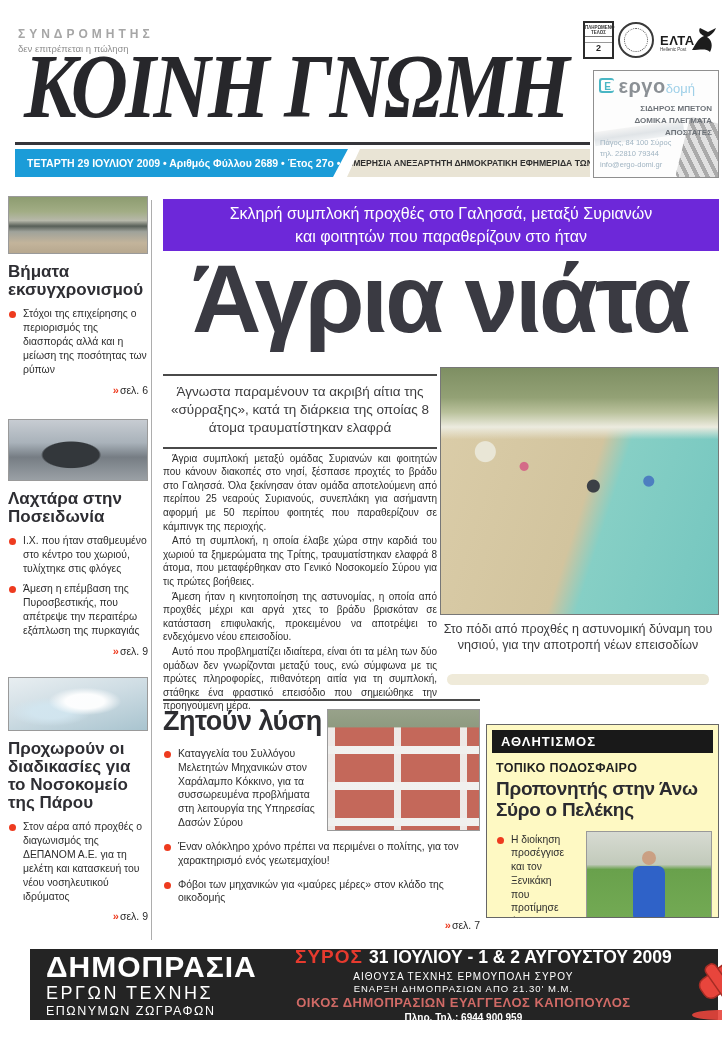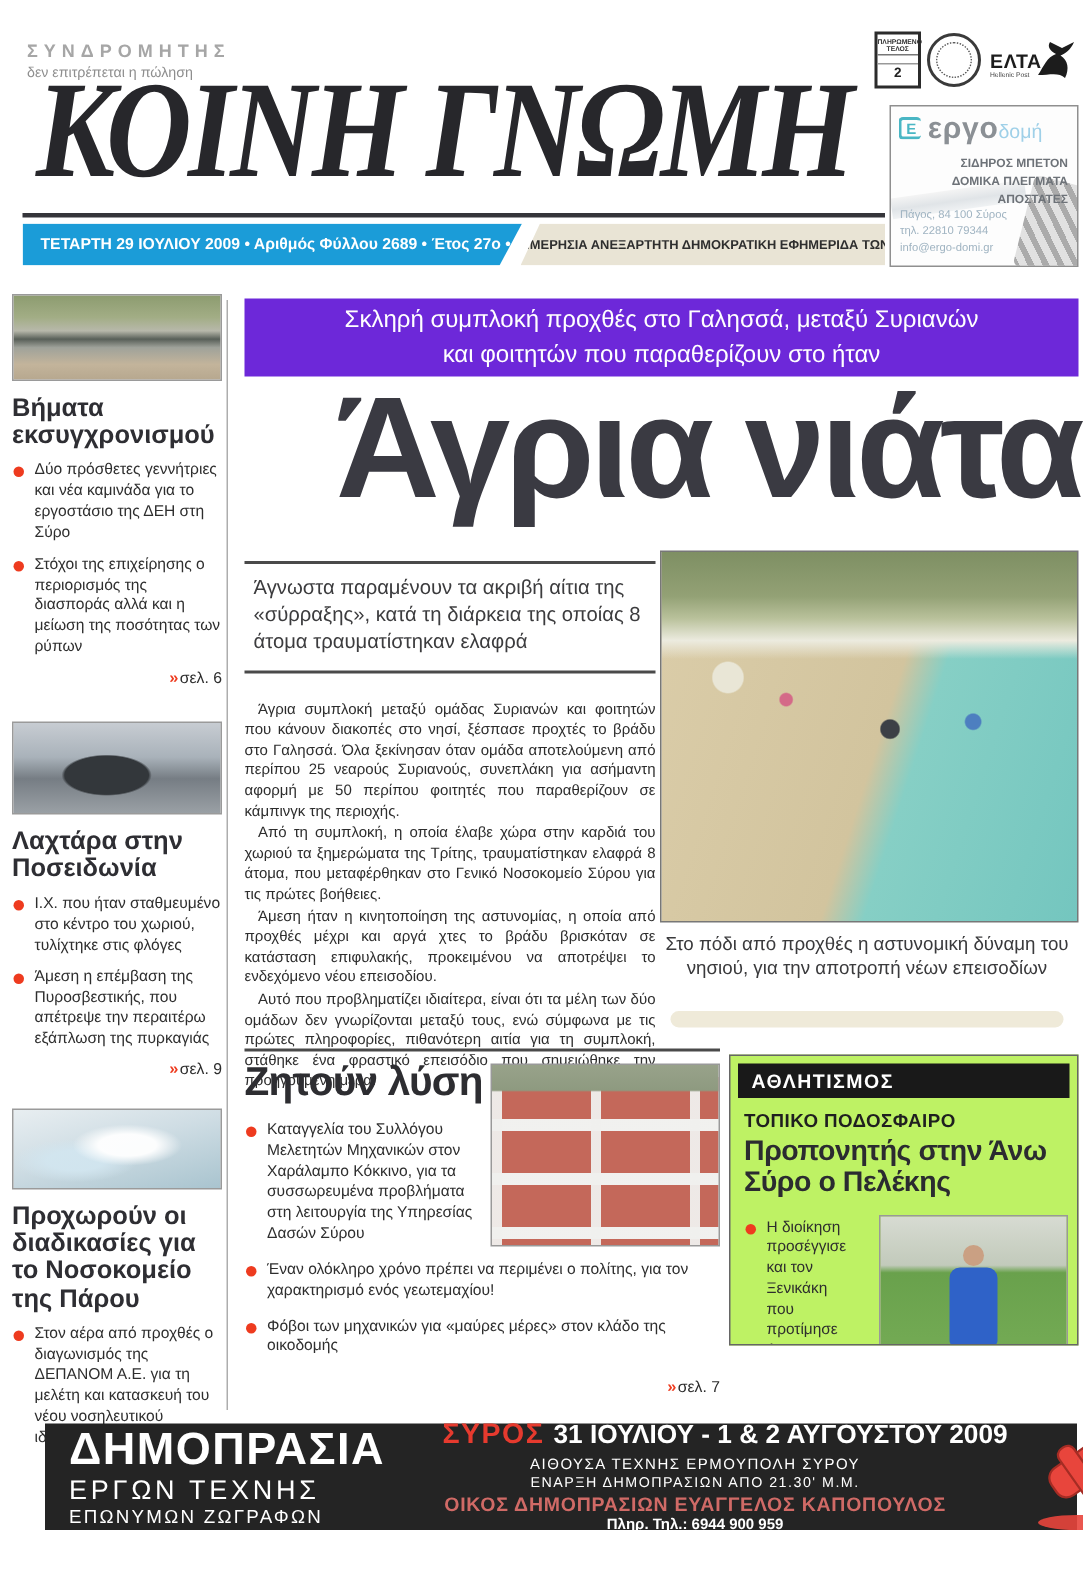--- a/index.html
+++ b/index.html
@@ -88,26 +88,26 @@
   .ph-hospital { height:54px; background:
     radial-gradient(ellipse at 55% 45%, rgba(255,255,255,0.95) 0 18%, rgba(255,255,255,0) 34%),
     radial-gradient(ellipse at 30% 65%, rgba(210,230,240,0.9) 0 14%, rgba(255,255,255,0) 30%),
     linear-gradient(165deg,#e8eef1 0%,#cfdde4 45%,#a9c4cf 100%); }
 
   
   .kicker-banner { position:absolute; left:163px; top:199px; width:556px; height:52px;
     background:#6d28d9; color:#fff; text-align:center; font-size:16px; line-height:1.42; padding-top:4px; }
   .main-headline { position:absolute; left:160px; top:250px; width:560px;
     font-size:96px; font-weight:bold; color:#3a3a42; letter-spacing:-3px;
-    text-align:right; line-height:1.02; white-space:nowrap; }
+    text-align:center; line-height:1.02; white-space:nowrap; }
 
   .story-left { position:absolute; left:163px; top:374px; width:274px; }
   .deck-rule { border-top:2px solid #4a4a4a; }
-  .deck { font-size:13.5px; color:#3c3c3e; line-height:1.35; padding:7px 6px 9px; }
-  .body-copy { margin-top:18px; }
+  .deck { font-size:13.5px; color:#3c3c3e; text-align:center; line-height:1.35; padding:7px 6px 9px; }
+  .body-copy { margin-top:3px; }
   .body-copy p { font-size:10px; line-height:1.36; color:#2d2d2d; text-align:justify;
     text-indent:9px; margin-bottom:1px; }
   .story-left .page-ref { margin-top:4px; }
 
   .photo-main { position:absolute; left:440px; top:367px; width:279px; height:248px;
     border:1px solid #777; background:
     radial-gradient(circle at 16% 34%, #e9e6d6 0 10px, rgba(0,0,0,0) 11px),
     radial-gradient(circle at 30% 40%, #d46a88 0 4px, rgba(0,0,0,0) 5px),
     radial-gradient(circle at 55% 48%, #3c4046 0 6px, rgba(0,0,0,0) 7px),
     radial-gradient(circle at 75% 46%, #4d7fc0 0 5px, rgba(0,0,0,0) 6px),
@@ -126,22 +126,22 @@
   .story2 ul.bullets li { margin-bottom:10px; }
   .ph-brick { position:absolute; right:0; top:3px; width:153px; height:122px; border:1px solid #999;
     background:
     linear-gradient(180deg,#98a28a 0%,#8e9a80 14%,rgba(0,0,0,0) 15%),
     repeating-linear-gradient(90deg, rgba(240,240,238,0.95) 0 7px, rgba(0,0,0,0) 7px 66px),
     repeating-linear-gradient(180deg, rgba(240,240,238,0.95) 0 8px, #c4685a 8px 36px); }
   .story2 .wide { margin-top:6px; }
   .story2 .page-ref { margin-top:14px; }
 
   
-  .sports { position:absolute; left:486px; top:703px; width:233px; height:194px;
-    border:1px solid #666; background:#bef264; overflow:hidden; }
+  .sports { position:absolute; left:486px; top:724px; width:233px; height:194px;
+    border:1px solid #666; background:#fef9c3; overflow:hidden; }
   .sports-bar { margin:5px 5px 6px; background:#191919; color:#fff; font-size:13px;
     font-weight:bold; letter-spacing:1px; padding:4px 9px; }
   .sports-kicker { padding:2px 9px 0; font-size:12.5px; font-weight:bold; color:#1f1f1f; letter-spacing:0.3px; }
   .sports-headline { padding:4px 9px 0; font-size:19px; font-weight:bold; line-height:1.1; color:#2b2b30; letter-spacing:-0.3px; }
   .sports-row { display:flex; padding:10px 6px 0 9px; gap:22px; }
   .sports-row ul.bullets { margin-top:2px; width:86px; }
   .sports-row ul.bullets li { font-size:10.3px; }
   .ph-footballer { width:126px; height:127px; border:1px solid #999; position:relative; flex:none;
     background:linear-gradient(180deg,#d7dbd2 0%,#c2cabb 26%,#69a14c 30%,#7bb15a 100%); }
   .ph-footballer .torso { position:absolute; left:46px; top:34px; width:32px; height:52px;
@@ -216,21 +216,20 @@
       <div>info@ergo-domi.gr</div>
     </div>
   </div>
 
   <div class="sb-divider"></div>
   <div class="sidebar">
 
     <div class="sb-photo ph-plant"></div>
     <div class="sb-title">Βήματα εκσυγχρονισμού</div>
     <ul class="bullets">
-      <li>Δύο πρόσθετες γεννήτριες και νέα καμινάδα για το εργοστάσιο της ΔΕΗ στη Σύρο</li>
       <li>Στόχοι της επιχείρησης ο περιορισμός της διασποράς αλλά και η μείωση της ποσότητας των ρύπων</li>
     </ul>
     <div class="page-ref">
       <span class="arrow">»</span>
       <span>σελ. 6</span>
     </div>
 
     <div class="sb-photo ph-car" style="margin-top:23px;"></div>
     <div class="sb-title">Λαχτάρα στην Ποσειδωνία</div>
     <ul class="bullets">

